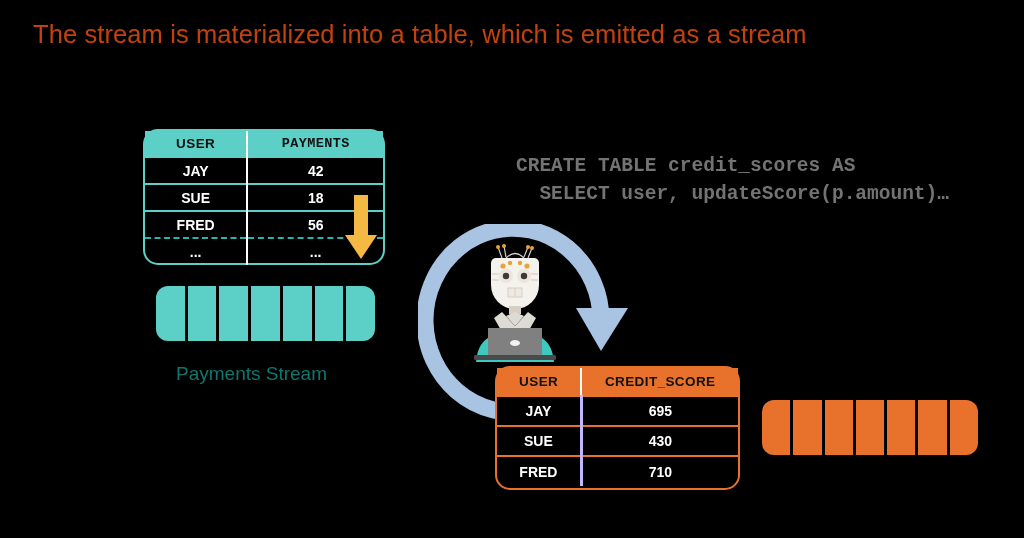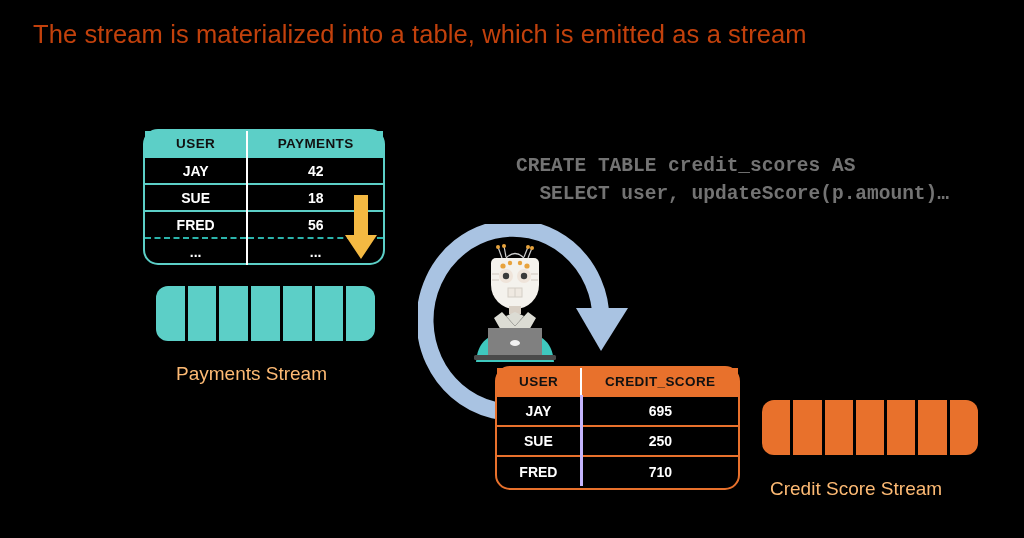--- a/index.html
+++ b/index.html
@@ -38,21 +38,21 @@
   .tbl td, .tbl th { text-align: center; }
 
   
   #payments-table { left: 143px; top: 129px; width: 242px; height: 136px;
                     border: 2px solid #5CCFC7; background:#000; }
   #payments-table .hdr th {
     background: #5CCFC7; color: #111111;
     font-size: 13.5px; font-weight: bold; letter-spacing: 0.4px;
     height: 26px; padding: 0;
   }
-  #payments-table .hdr th.sep { border-left: 2px solid #ffffff; }
+  #payments-table .hdr th.sep { border-left: 2px solid #ffffff; font-family: Liberation Mono, monospace; }
   #payments-table td {
     color: #ffffff; font-size: 14px; font-weight: bold;
     height: 27px; padding: 0;
     border-top: 2px solid #5CCFC7;
   }
   #payments-table td.sep { border-left: 2px solid #ffffff; }
   #payments-table tr.dashed-row td { border-top: 2px dashed #2BB3AB; }
   #payments-table tr.dashed-row td.dots { color:#ffffff; }
 
   
@@ -77,21 +77,21 @@
   .stream .seg:first-child { border-top-left-radius: 12px; border-bottom-left-radius: 12px; }
   .stream .seg:last-child  { border-top-right-radius: 12px; border-bottom-right-radius: 12px; }
 
   #payments-stream { left: 156px; top: 286px; width: 219px; height: 55px; }
   #payments-stream .seg { background: #5CCFC7; }
 
   #credit-stream { left: 762px; top: 400px; width: 216px; height: 55px; }
   #credit-stream .seg { background: #E8712C; }
 
   .stream-label {
-    position: absolute; color: #fdba74; font-size: 19px; white-space: nowrap;
+    position: absolute; color: #0f766e; font-size: 19px; white-space: nowrap;
   }
   #payments-stream-label { left: 176px; top: 363px; }
   #credit-stream-label   { left: 770px; top: 478px; }
 
   
   #down-arrow { position: absolute; left: 344px; top: 195px; width: 34px; height: 66px; }
 
   
   #cycle-arrow { position: absolute; left: 418px; top: 224px; width: 210px; height: 200px; }
 
@@ -220,34 +220,33 @@
           <tr class="hdr">
         <th>USER</th>
         <th class="sep">CREDIT_SCORE</th>
       </tr>
       <tr>
         <td>JAY</td>
         <td class="sep">695</td>
       </tr>
       <tr>
         <td>SUE</td>
-        <td class="sep">250</td>
+        <td class="sep">430</td>
       </tr>
       <tr>
         <td>FRED</td>
         <td class="sep">710</td>
       </tr>
     </tbody>
       </table>
   </div>
 
   <div class="stream" id="credit-stream">
     <div class="seg"></div>
     <div class="seg"></div>
     <div class="seg"></div>
     <div class="seg"></div>
     <div class="seg"></div>
     <div class="seg"></div>
     <div class="seg"></div>
   </div>
-  <div class="stream-label" id="credit-stream-label">Credit Score Stream</div>
 
 </div>
 
 </body></html>

